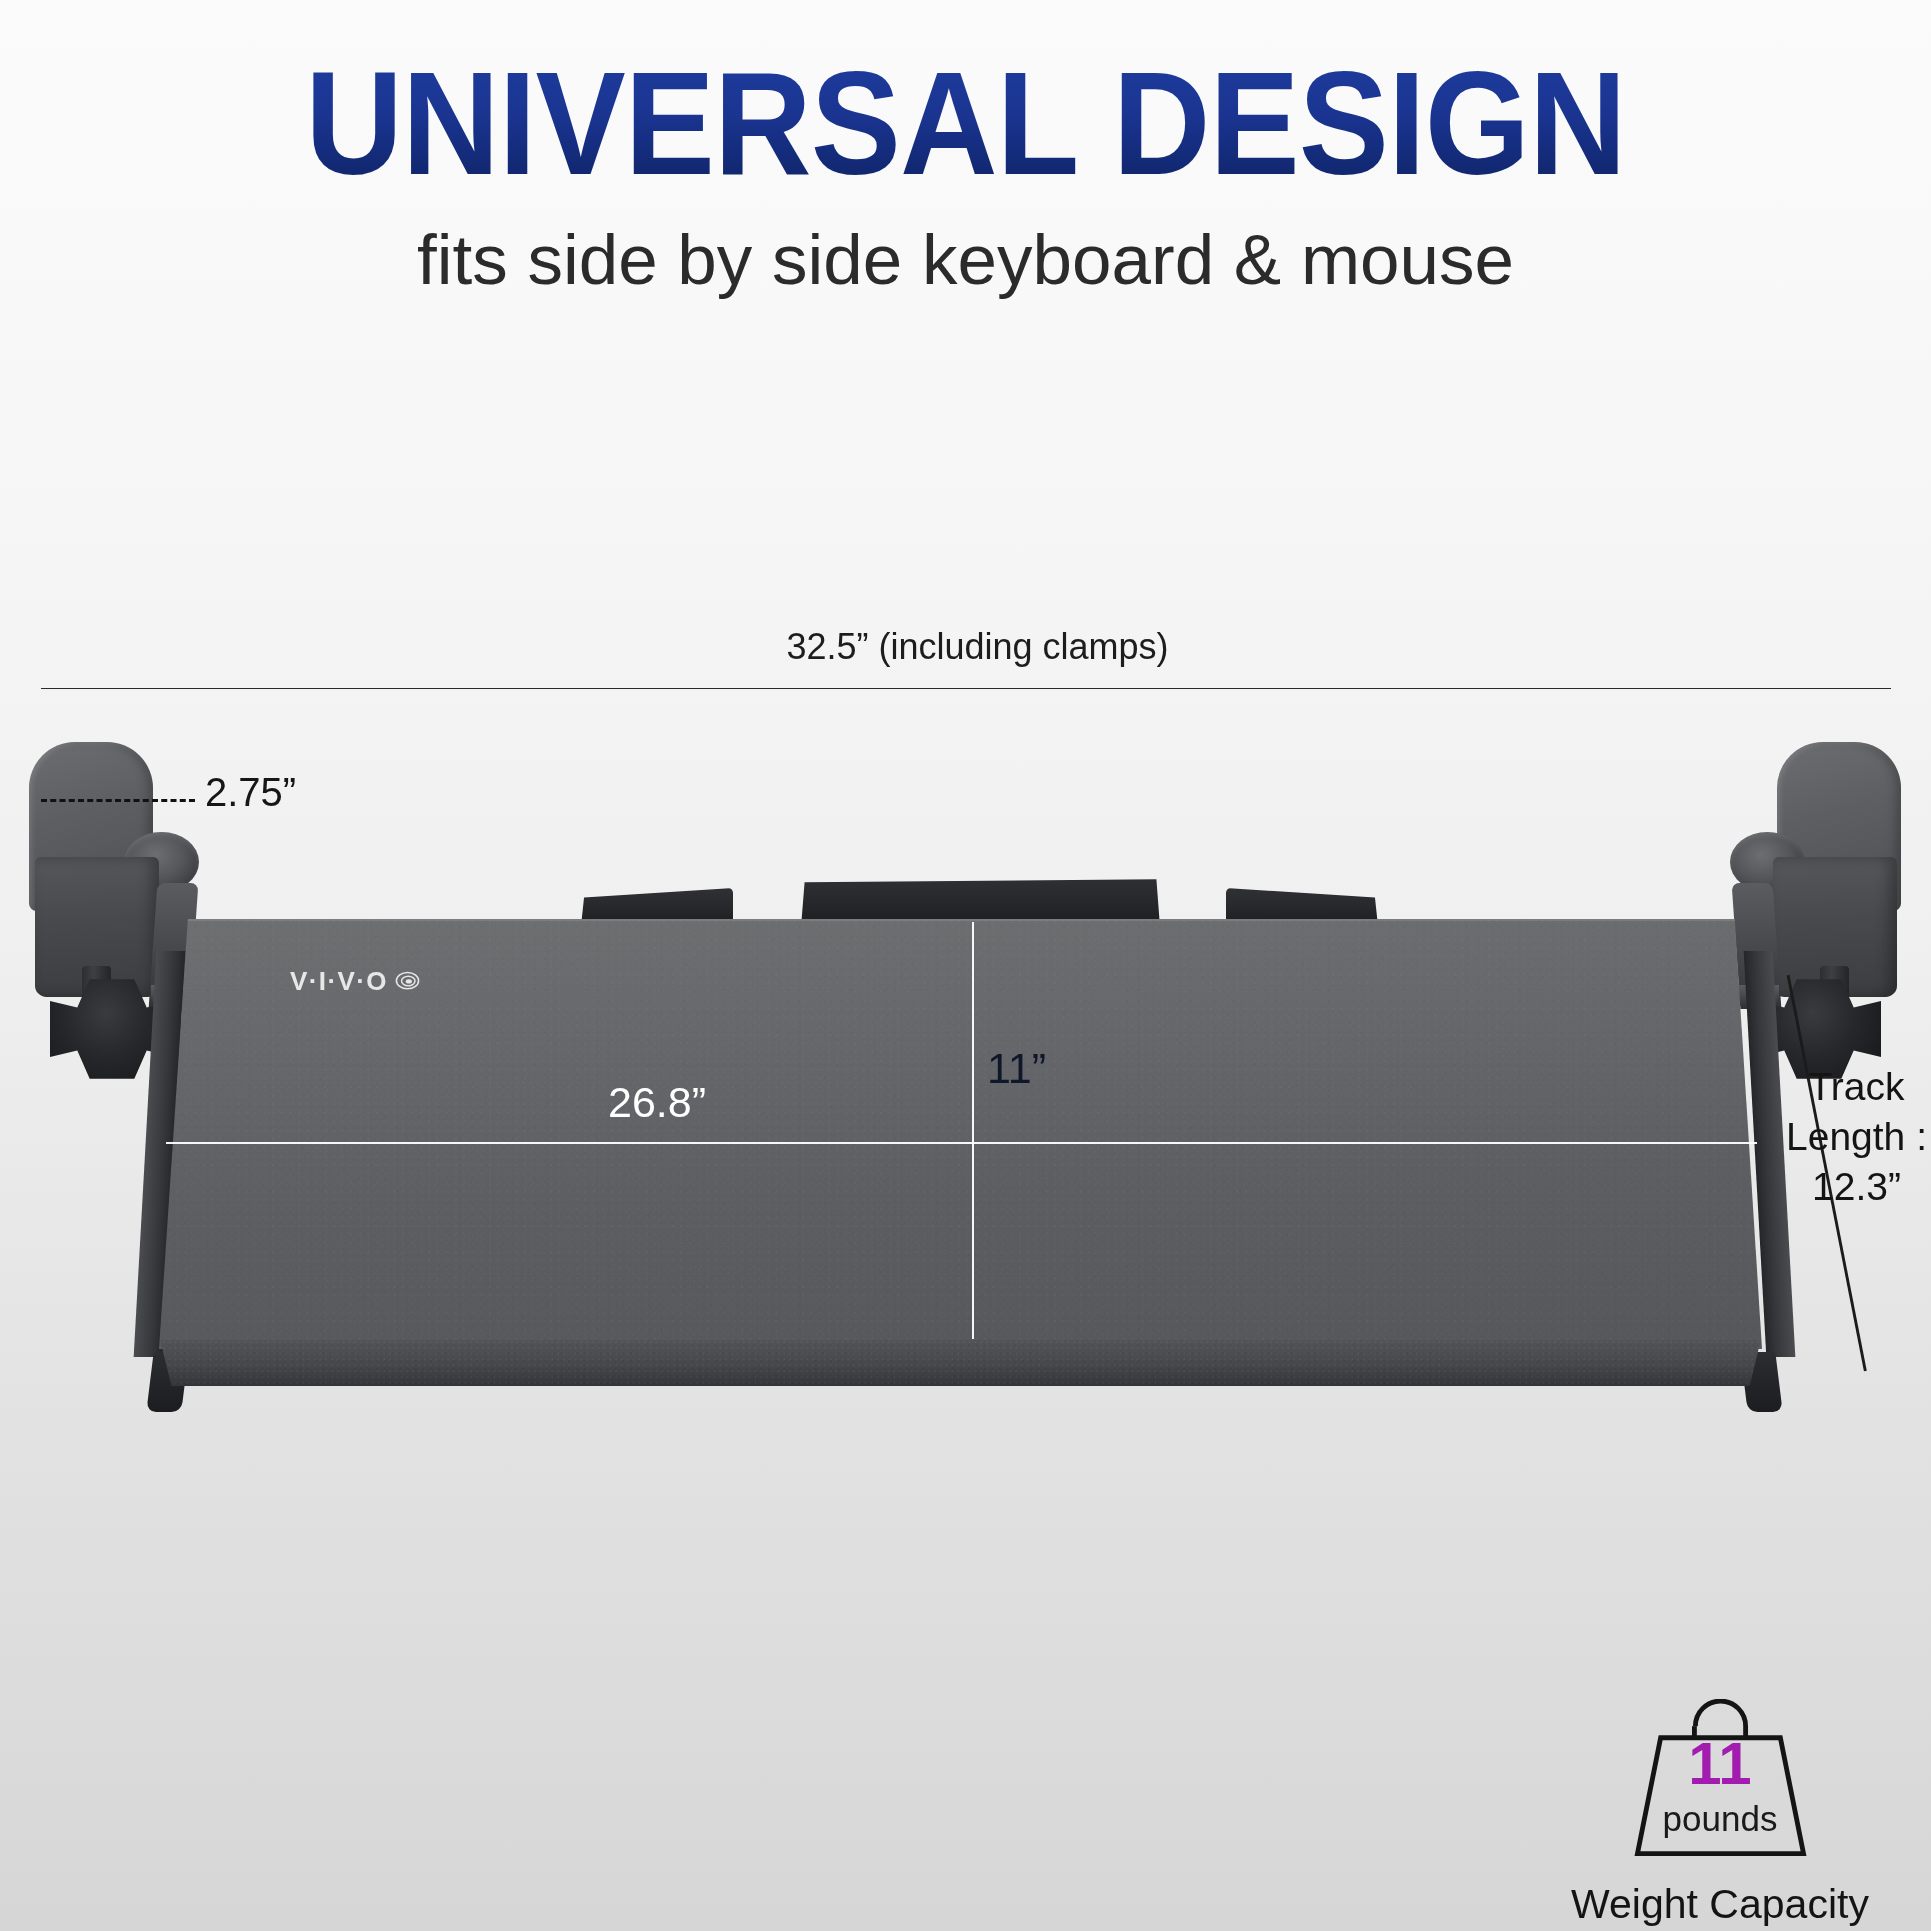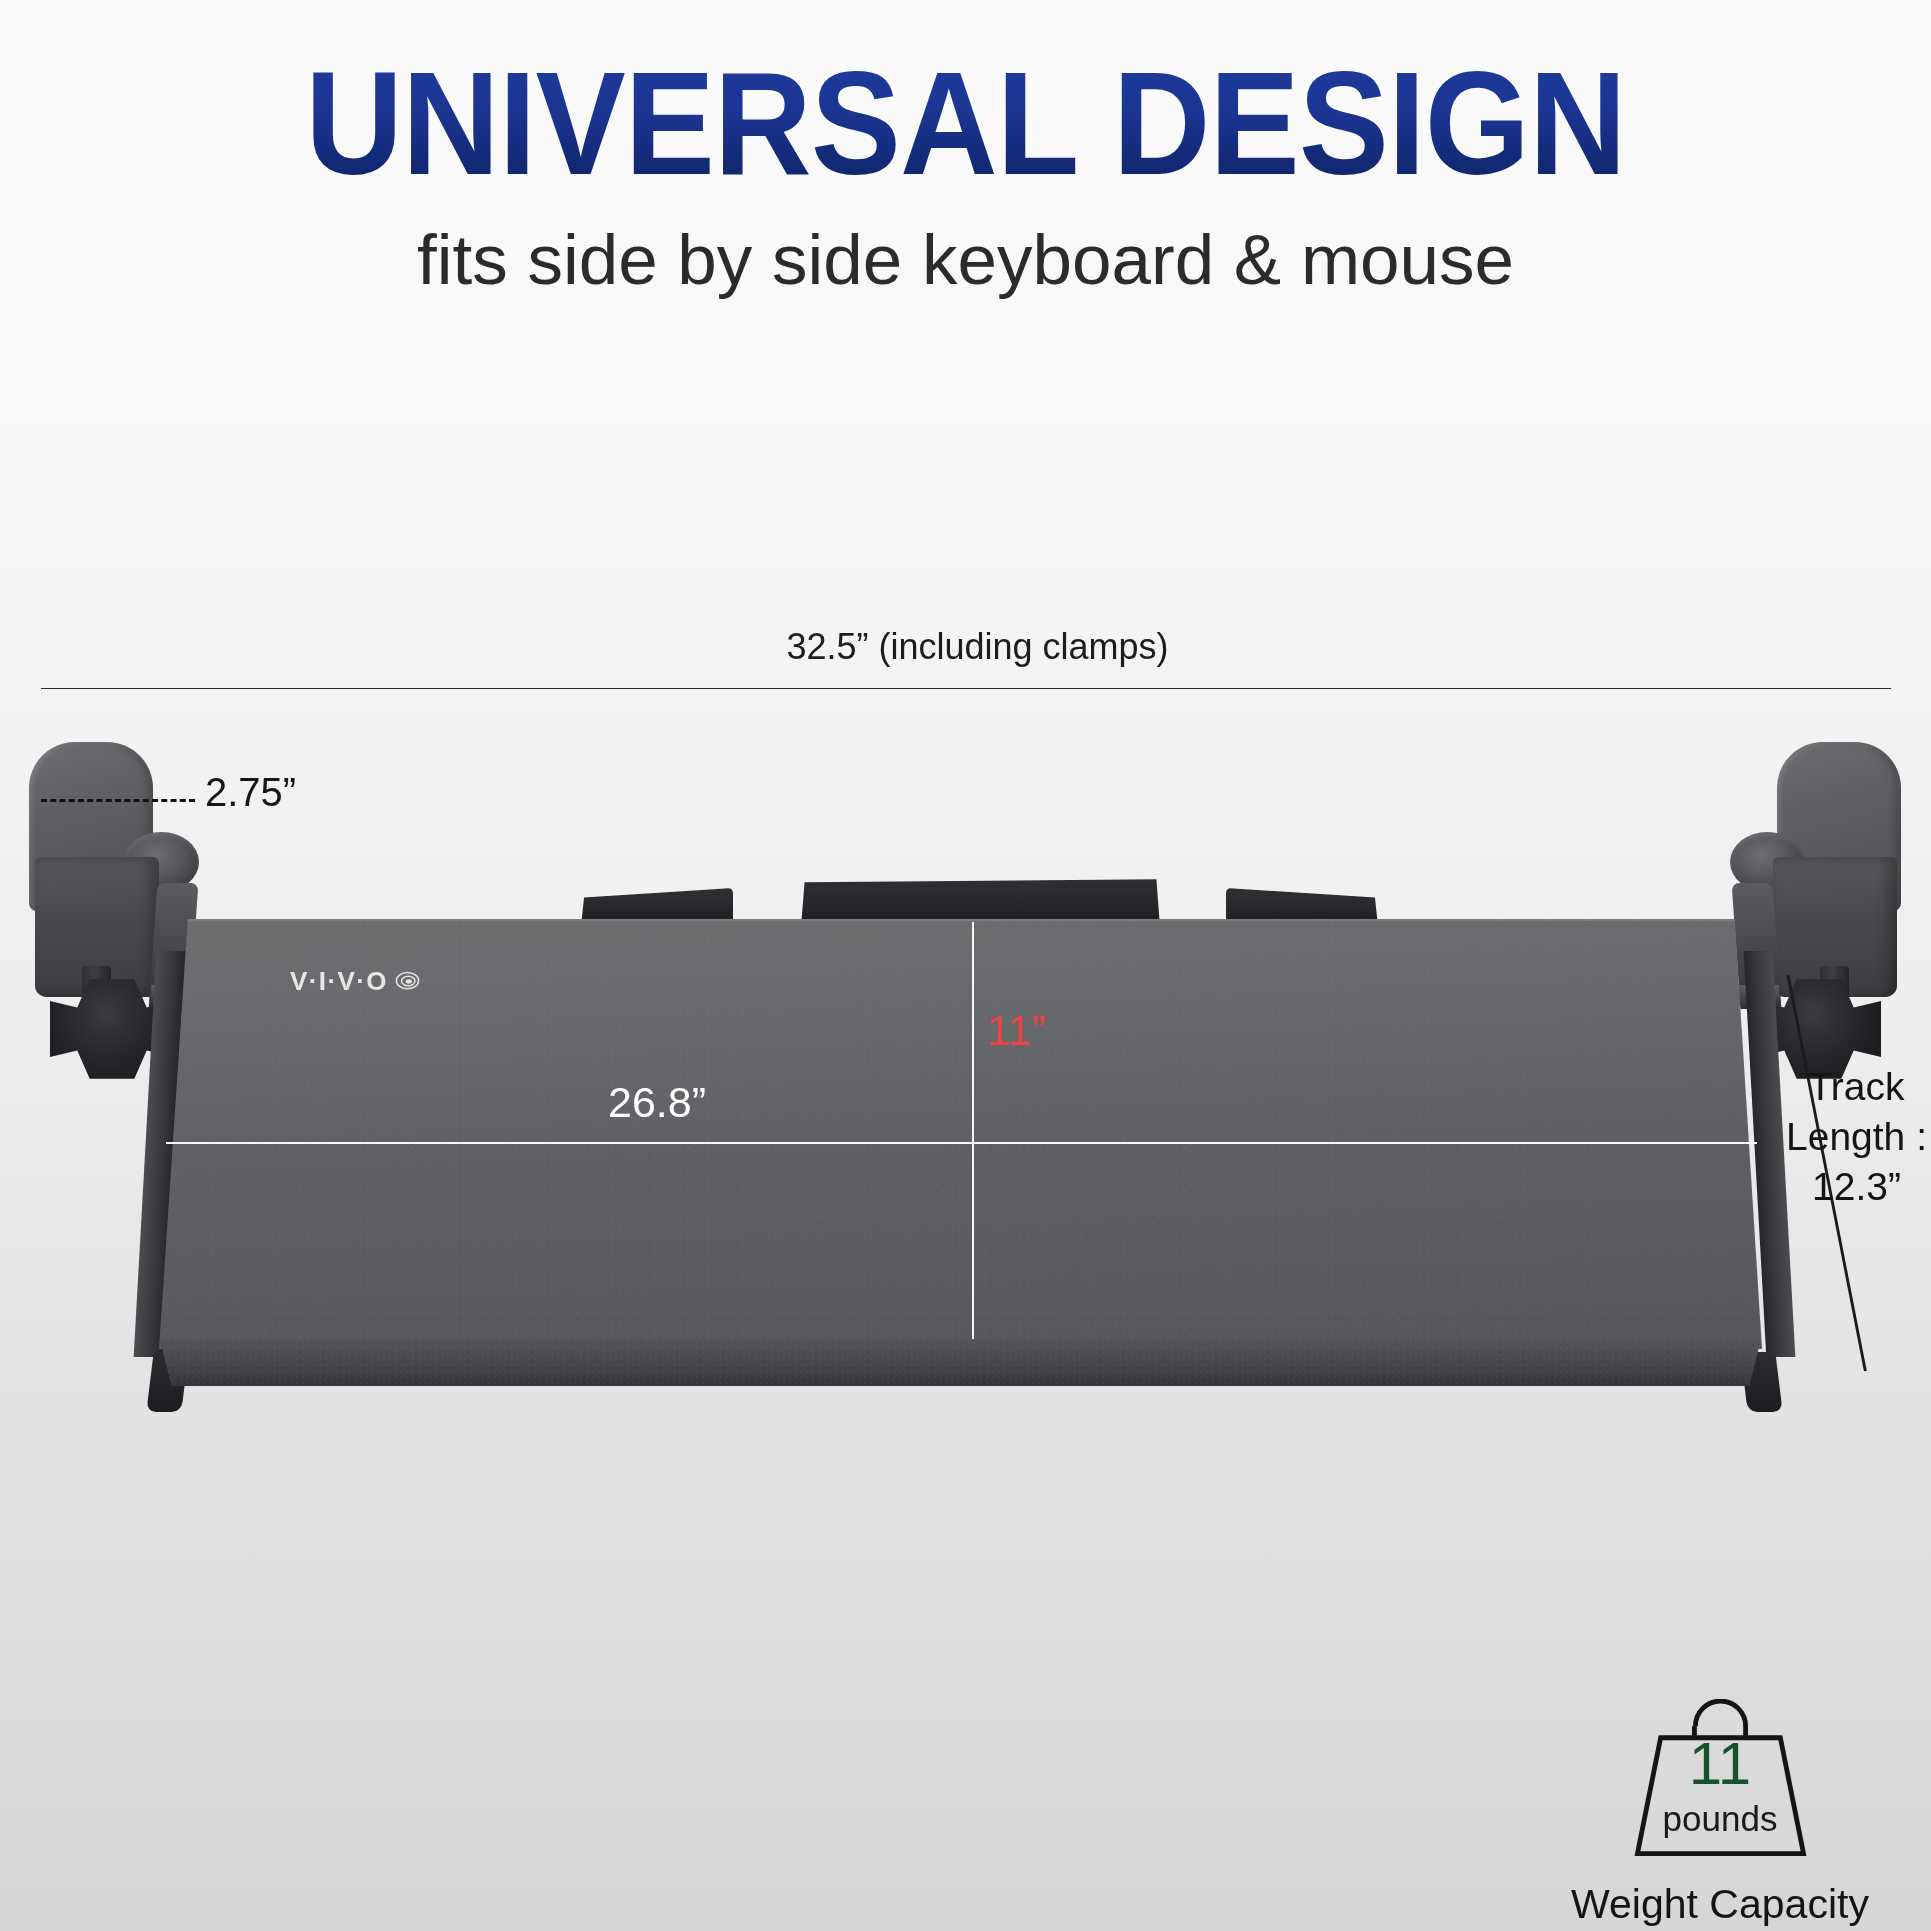--- a/index.html
+++ b/index.html
@@ -156,24 +156,24 @@
   #label-268 {
     position: absolute;
     top: 1078px;
     left: 608px;
     font-size: 43px;
     color: #ffffff;
     white-space: nowrap;
   }
   #label-11 {
     position: absolute;
-    top: 1006px;
+    top: 1044px;
     left: 987px;
     font-size: 43px;
-    color: #ef4444;
+    color: #0f172a;
     white-space: nowrap;
   }
 
   
   #vivo-logo {
     position: absolute;
     top: 966px;
     left: 290px;
     display: flex;
     align-items: center;
@@ -295,22 +295,22 @@
     height: 174px;
     margin: 0 auto;
   }
   #weight-number {
     position: absolute;
     top: 35px;
     left: 0;
     width: 251px;
     text-align: center;
     font-size: 60px;
-    font-weight: 400;
-    color: #14532d;
+    font-weight: 700;
+    color: #a21caf;
     line-height: 1;
   }
   #weight-unit {
     position: absolute;
     top: 102px;
     left: 0;
     width: 251px;
     text-align: center;
     font-size: 35px;
     font-weight: 300;

